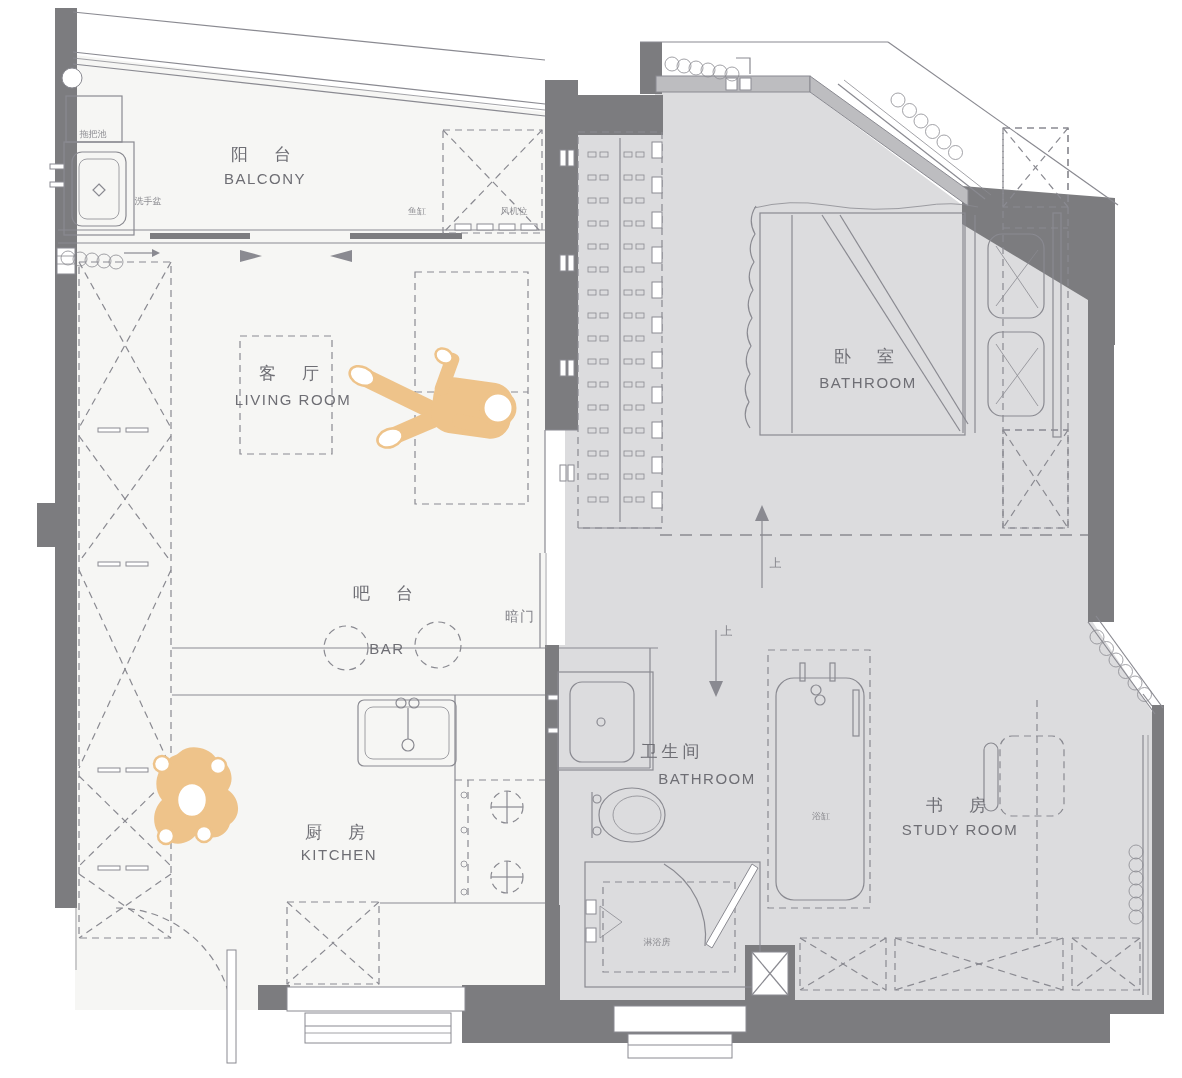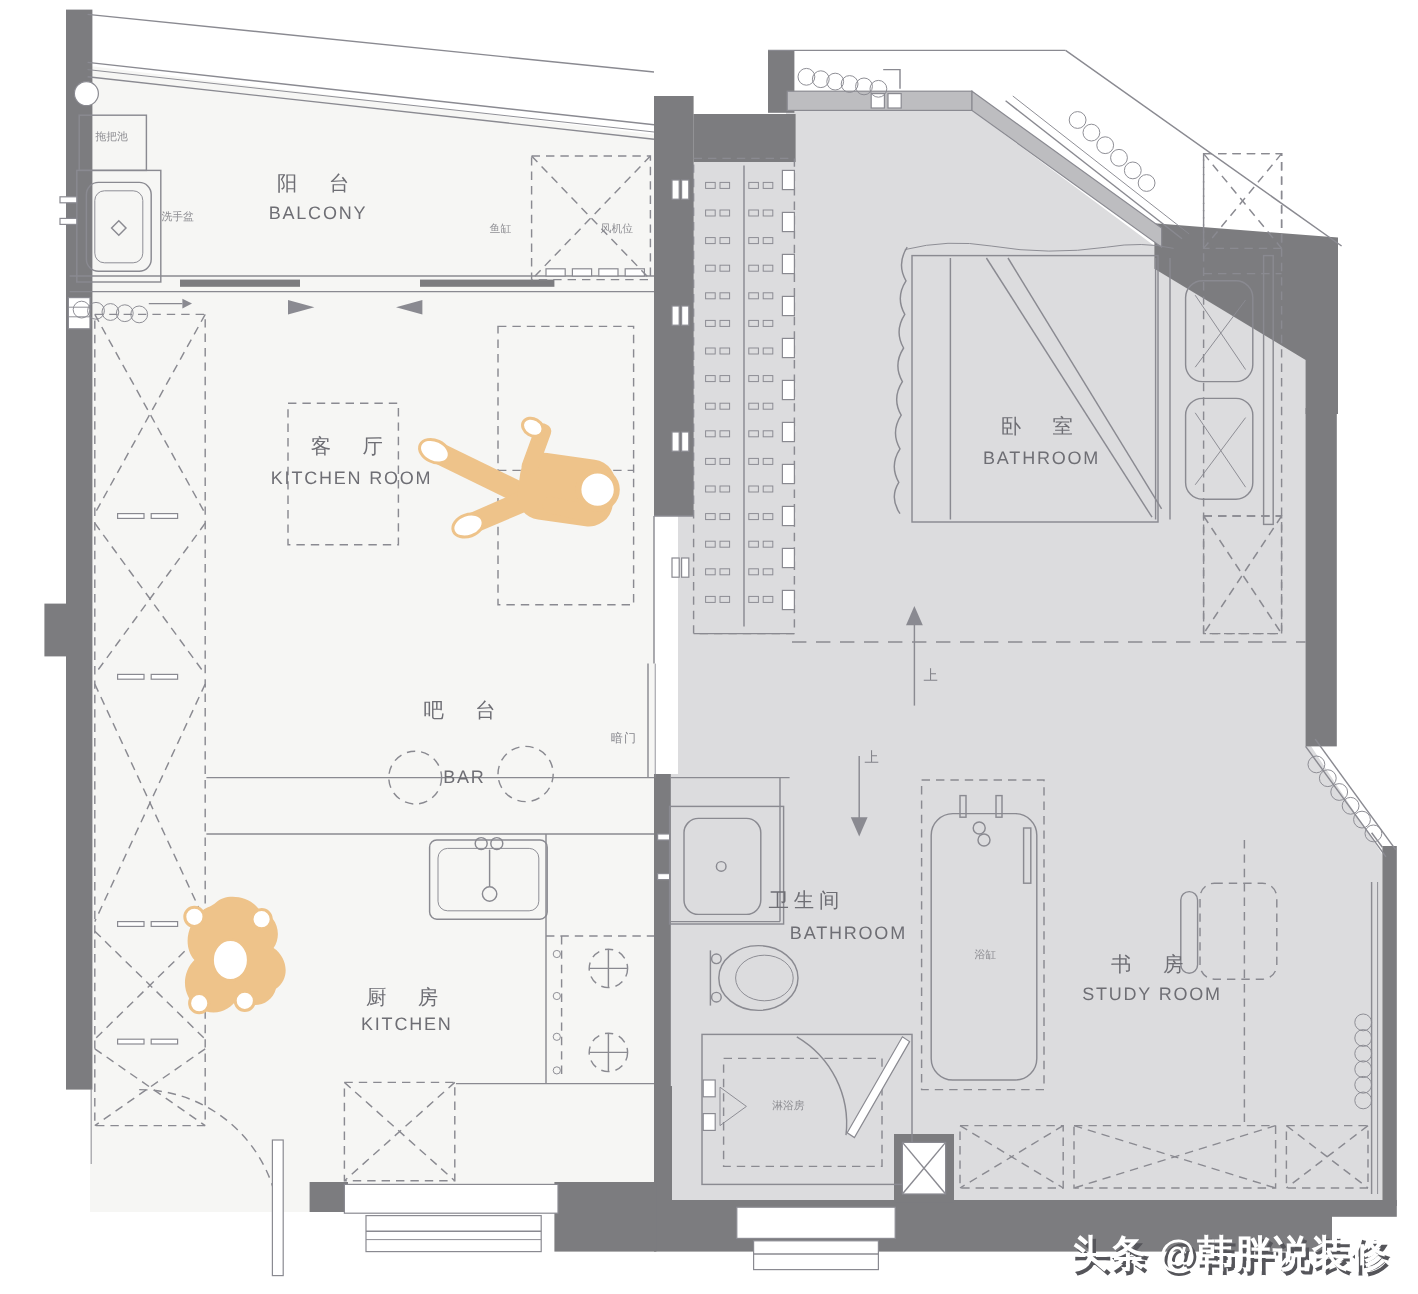--- a/index.html
+++ b/index.html
@@ -17,22 +17,22 @@
   .wb{fill:#ffffff;stroke:var(--line,#8a8a91);stroke-width:1;}
   .gl{fill:var(--glass,#bdbdc0);stroke:var(--line,#8a8a91);stroke-width:1;}
   .arrw{fill:var(--line,#8a8a91);stroke:none;}
   .org{fill:var(--accent,#eec38a);stroke:none;}
   .orgw{fill:#ffffff;stroke:var(--accent,#eec38a);stroke-width:2.5;}
   
   .lbl{position:absolute;transform:translate(-50%,-50%);color:var(--text,#6e6e74);
        white-space:nowrap;line-height:1;}
   .lbl.zh{font-size:17px;letter-spacing:8px;font-family:Liberation Mono, monospace;}
   .lbl.en{font-size:15px;letter-spacing:1.5px;text-align:right;}
-  .lbl.sm{font-size:10px;letter-spacing:1px;color:#85858b;}
-  .lbl.tn{font-size:9px;letter-spacing:0;color:#8d8d92;}
+  .lbl.sm{font-size:14px;letter-spacing:1px;color:#85858b;}
+  .lbl.tn{font-size:9px;letter-spacing:0;color:#8d8d92;margin-top:20px;}
   .wm{position:absolute;left:892px;top:1045px;transform:translate(0,-50%);
       font-weight:bold;font-size:31px;letter-spacing:1px;color:#fff;
       text-shadow:3px 3px 0 var(--watermark_shadow,#55555a);}
 </style>
 </head>
 <body>
 
 <div class="stage">
 <svg id="plan" width="1182" height="1078" viewBox="0 0 1182 1078">
 
@@ -423,21 +423,21 @@
     <circle class="orgw" cx="162" cy="764" r="8"></circle>
     <circle class="orgw" cx="218" cy="766" r="8"></circle>
     <circle class="orgw" cx="166" cy="836" r="8"></circle>
     <circle class="orgw" cx="204" cy="834" r="8"></circle>
   </g>
 </svg>
 
 <div class="lbl zh" style="left:265px;top:155px">阳 台</div>
 <div class="lbl en" style="left:265px;top:178px">BALCONY</div>
 <div class="lbl zh" style="left:293px;top:374px">客 厅</div>
-<div class="lbl en" style="left:293px;top:399px">KITCHEN ROOM</div>
+<div class="lbl en" style="left:293px;top:399px">LIVING ROOM</div>
 <div class="lbl zh" style="left:868px;top:357px">卧 室</div>
 <div class="lbl en" style="left:868px;top:382px">BATHROOM</div>
 <div class="lbl zh" style="left:387px;top:594px">吧 台</div>
 <div class="lbl en" style="left:387px;top:648px">BAR</div>
 <div class="lbl zh" style="left:339px;top:833px">厨 房</div>
 <div class="lbl en" style="left:339px;top:854px">KITCHEN</div>
 <div class="lbl zh" style="left:672px;top:752px;letter-spacing:4px">卫生间</div>
 <div class="lbl en" style="left:707px;top:778px">BATHROOM</div>
 <div class="lbl zh" style="left:960px;top:806px">书 房</div>
 <div class="lbl en" style="left:960px;top:829px">STUDY ROOM</div>
@@ -445,14 +445,13 @@
 <div class="lbl tn" style="left:93px;top:114px">拖把池</div>
 <div class="lbl tn" style="left:148px;top:181px">洗手盆</div>
 <div class="lbl tn" style="left:417px;top:191px">鱼缸</div>
 <div class="lbl tn" style="left:514px;top:191px">风机位</div>
 <div class="lbl sm" style="left:520px;top:616px">暗门</div>
 <div class="lbl tn" style="left:821px;top:796px">浴缸</div>
 <div class="lbl tn" style="left:657px;top:922px">淋浴房</div>
 <div class="lbl sm" style="left:776px;top:563px;font-size:12px">上</div>
 <div class="lbl sm" style="left:727px;top:631px;font-size:12px">上</div>
 
-<div class="wm">头条 @韩胖说装修</div>
 </div>
 
 </body></html>

